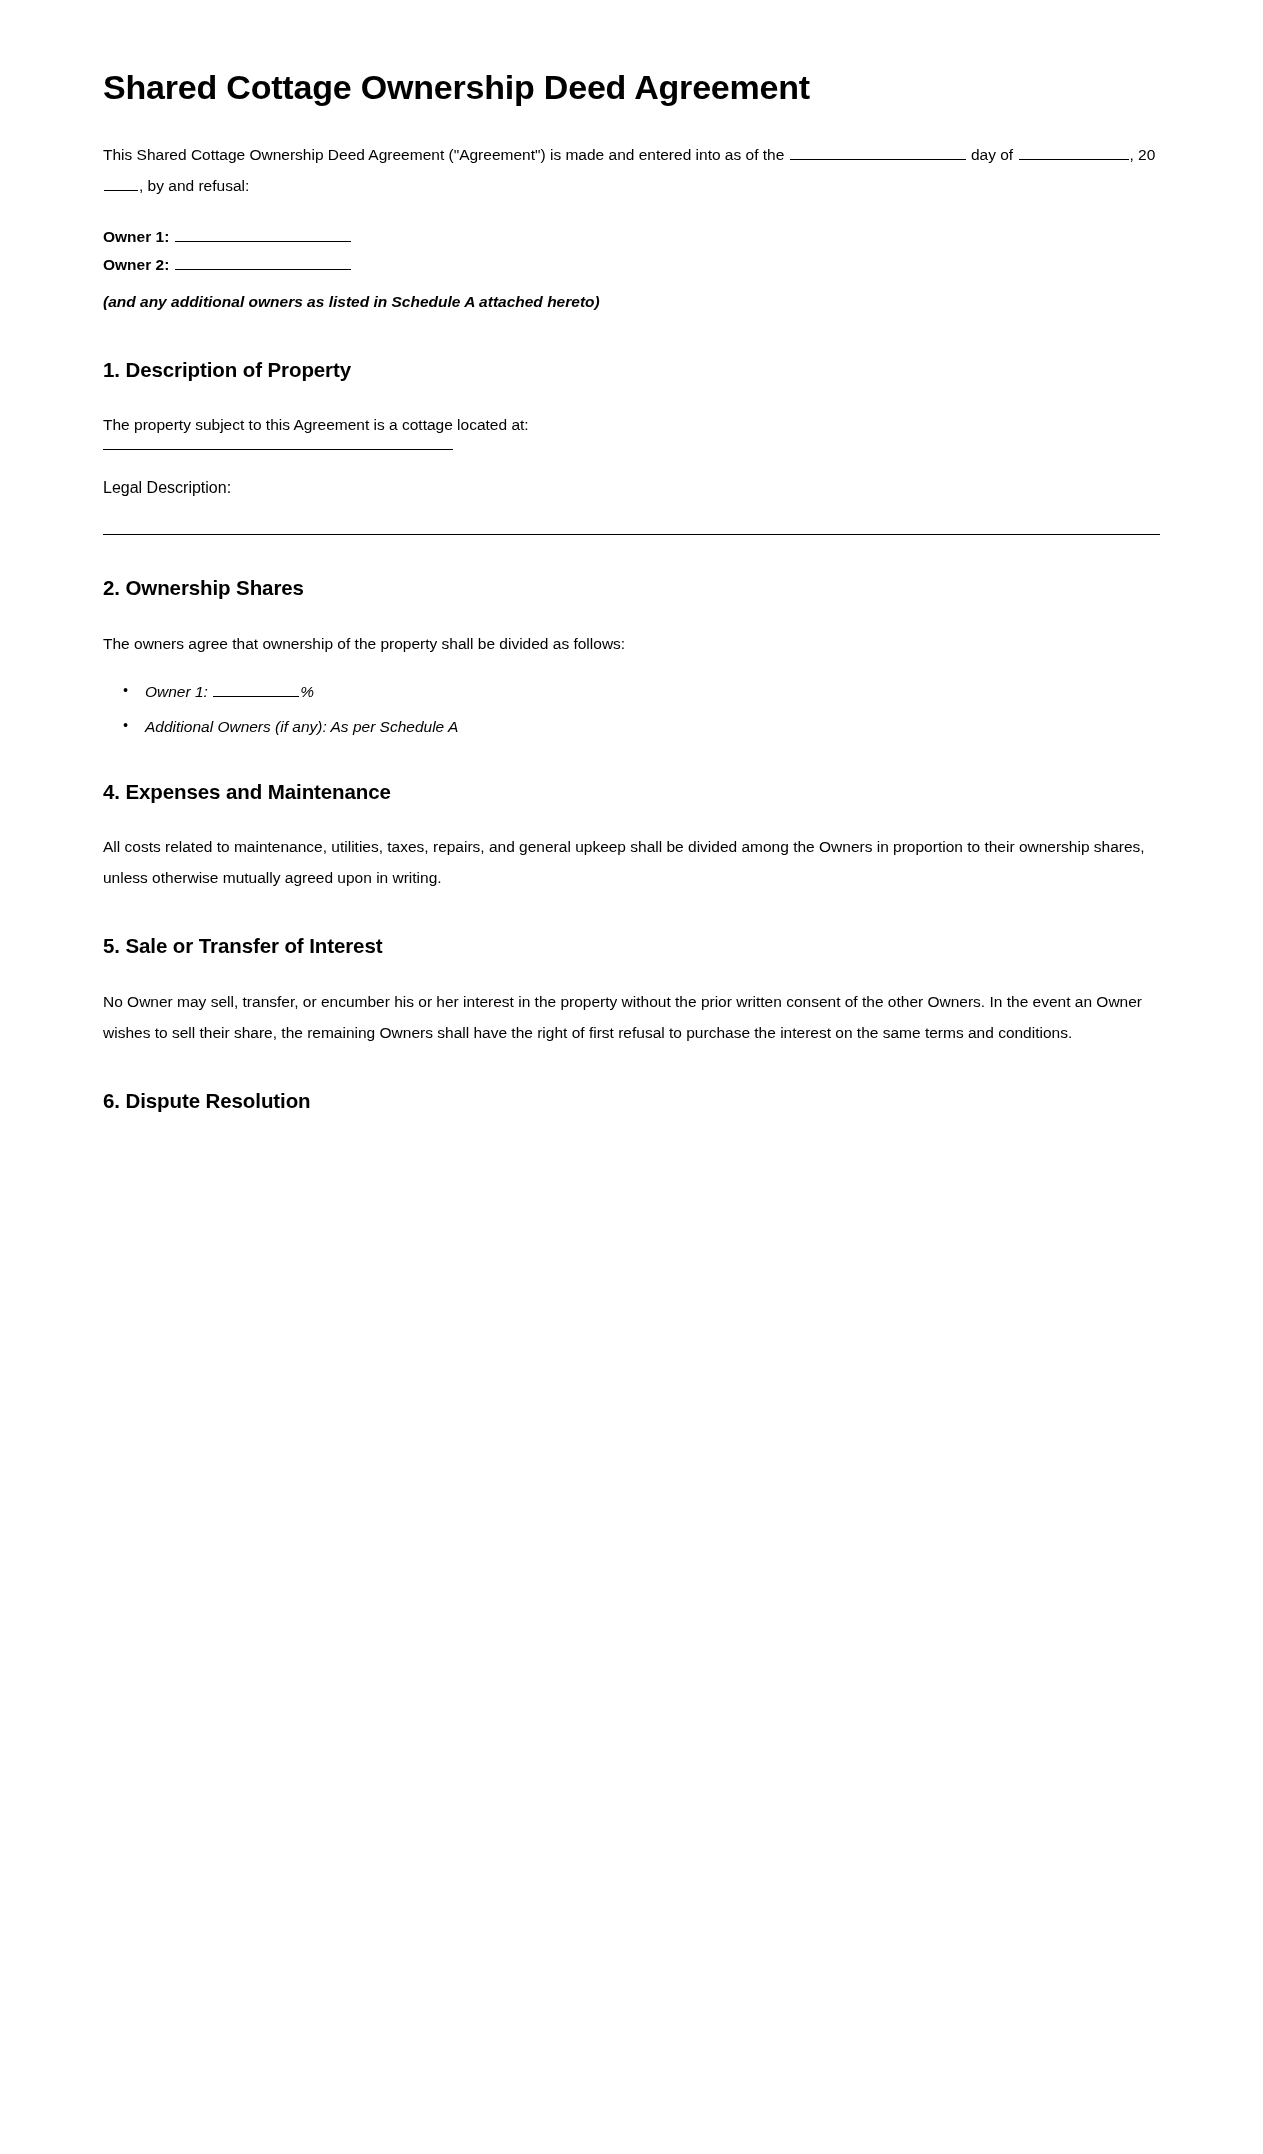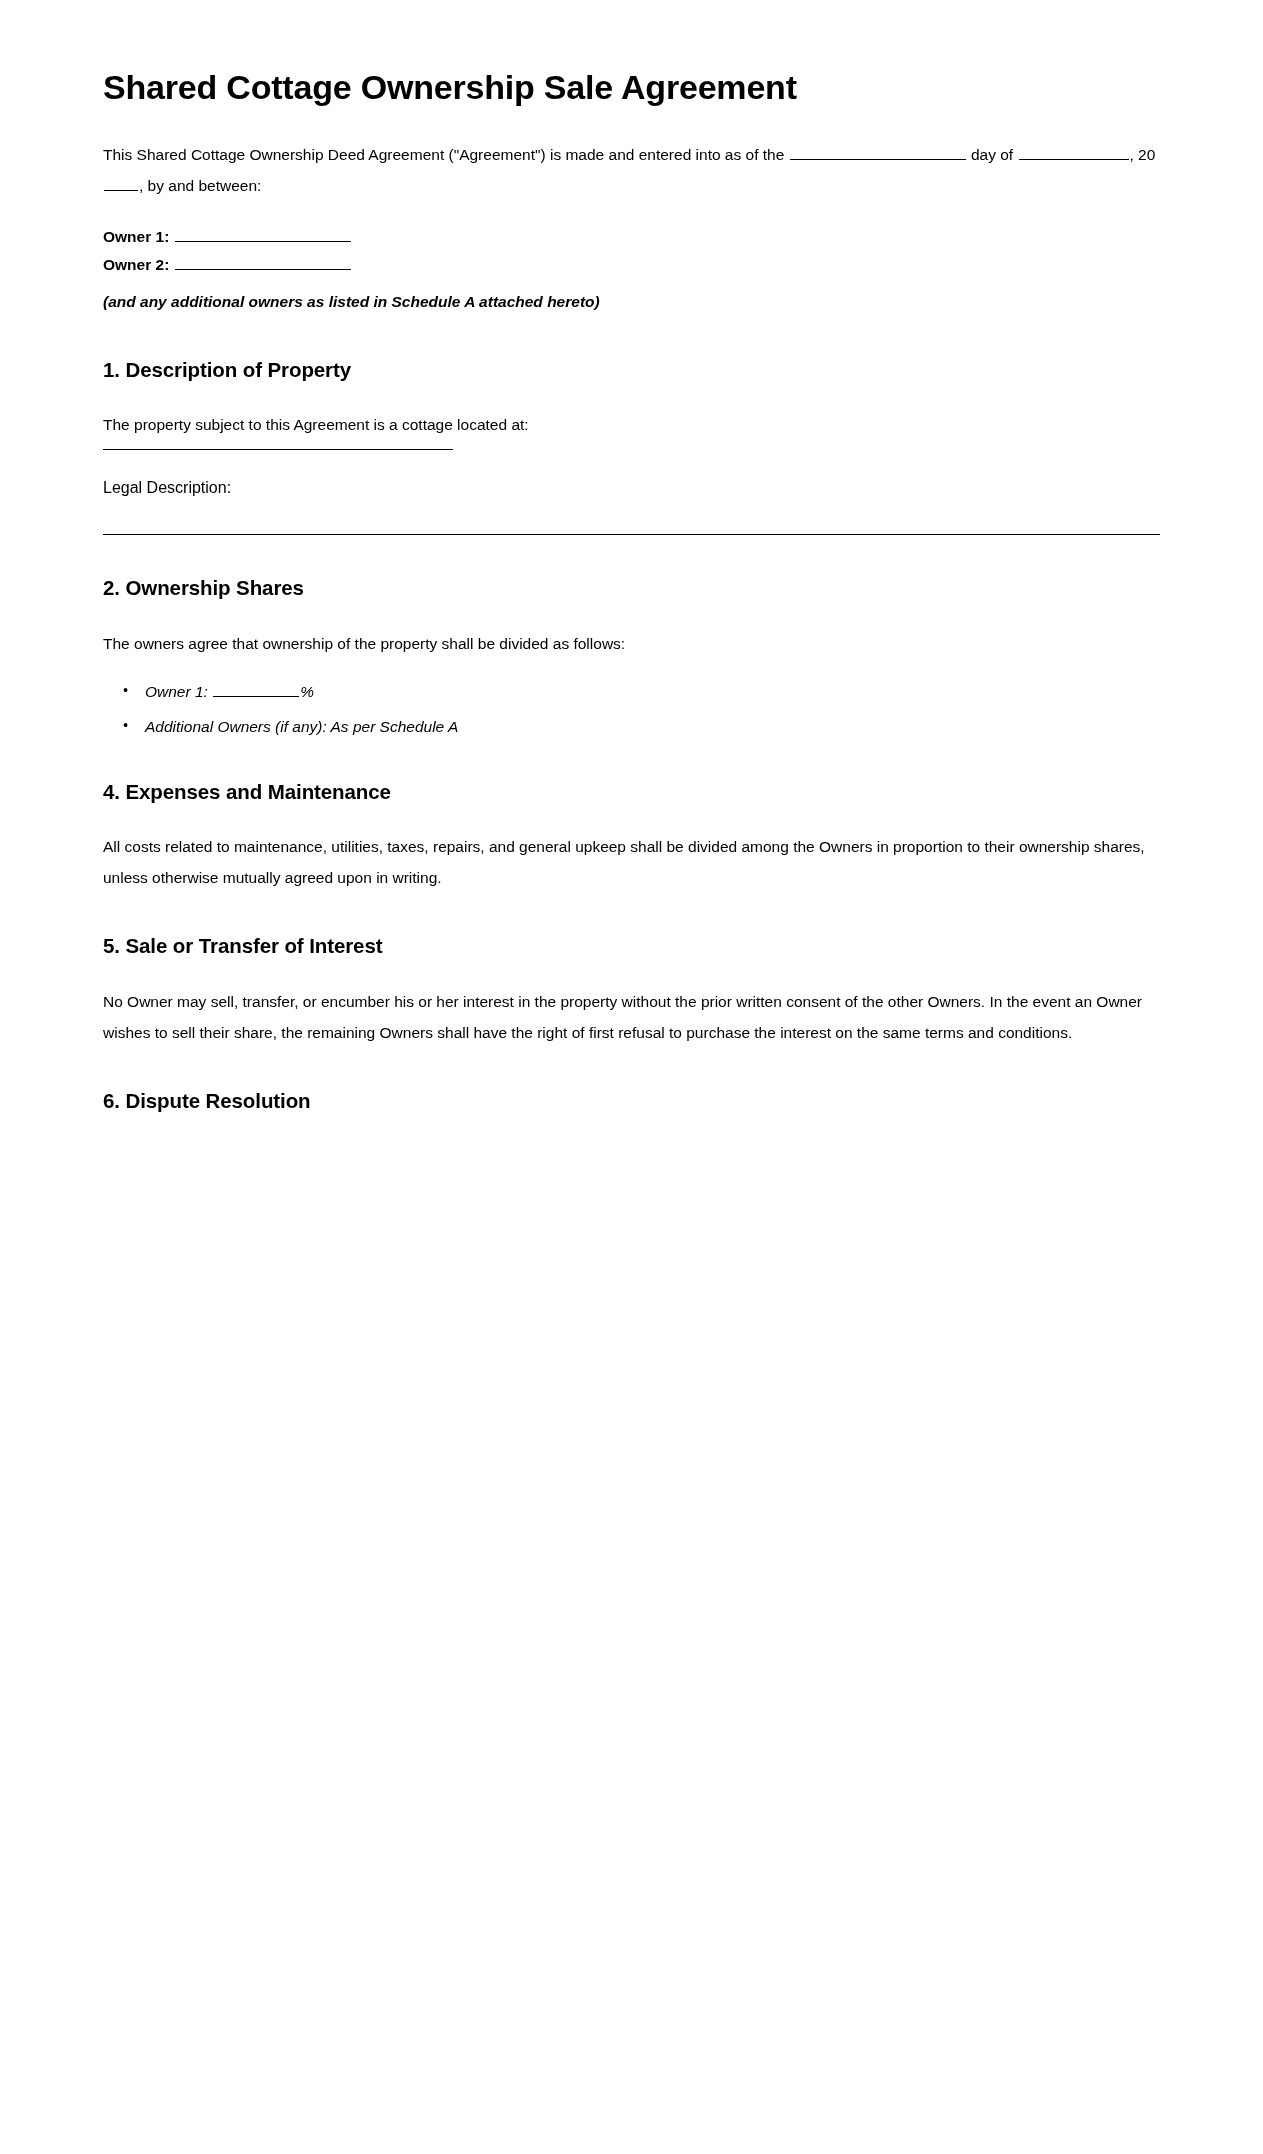--- a/index.html
+++ b/index.html
@@ -116,23 +116,23 @@
     font-size: 14px;
     line-height: inherit;
   }
   .tail-space { height: 780px; }
 </style>
 </head>
 <body>
 
 <div class="page">
 
-  <h1 class="doc-title">Shared Cottage Ownership Sale Agreement</h1>
+  <h1 class="doc-title">Shared Cottage Ownership Deed Agreement</h1>
 
-  <p class="body-text"><span>This Shared Cottage Ownership Deed Agreement ("Agreement") is made and entered into as of the</span> <span class="blank blank-lg"></span> <span>day of</span> <span class="blank blank-md"></span><span>, 20</span><span class="blank blank-xs"></span><span>, by and between:</span></p>
+  <p class="body-text"><span>This Shared Cottage Ownership Deed Agreement ("Agreement") is made and entered into as of the</span> <span class="blank blank-lg"></span> <span>day of</span> <span class="blank blank-md"></span><span>, 20</span><span class="blank blank-xs"></span><span>, by and refusal:</span></p>
 
   <div class="party-block">
     <p class="party-line"><span class="party-label">Owner 1:</span> <span class="blank blank-party"></span></p>
     <p class="party-line"><span class="party-label">Owner 2:</span> <span class="blank blank-party"></span></p>
     <p class="note-italic">(and any additional owners as listed in Schedule A attached hereto)</p>
   </div>
 
   <h2 class="section-heading">1. Description of Property</h2>
 
   <p class="body-text"><span class="underlined-line">The property subject to this Agreement is a cottage</span><span> located at:</span></p>

